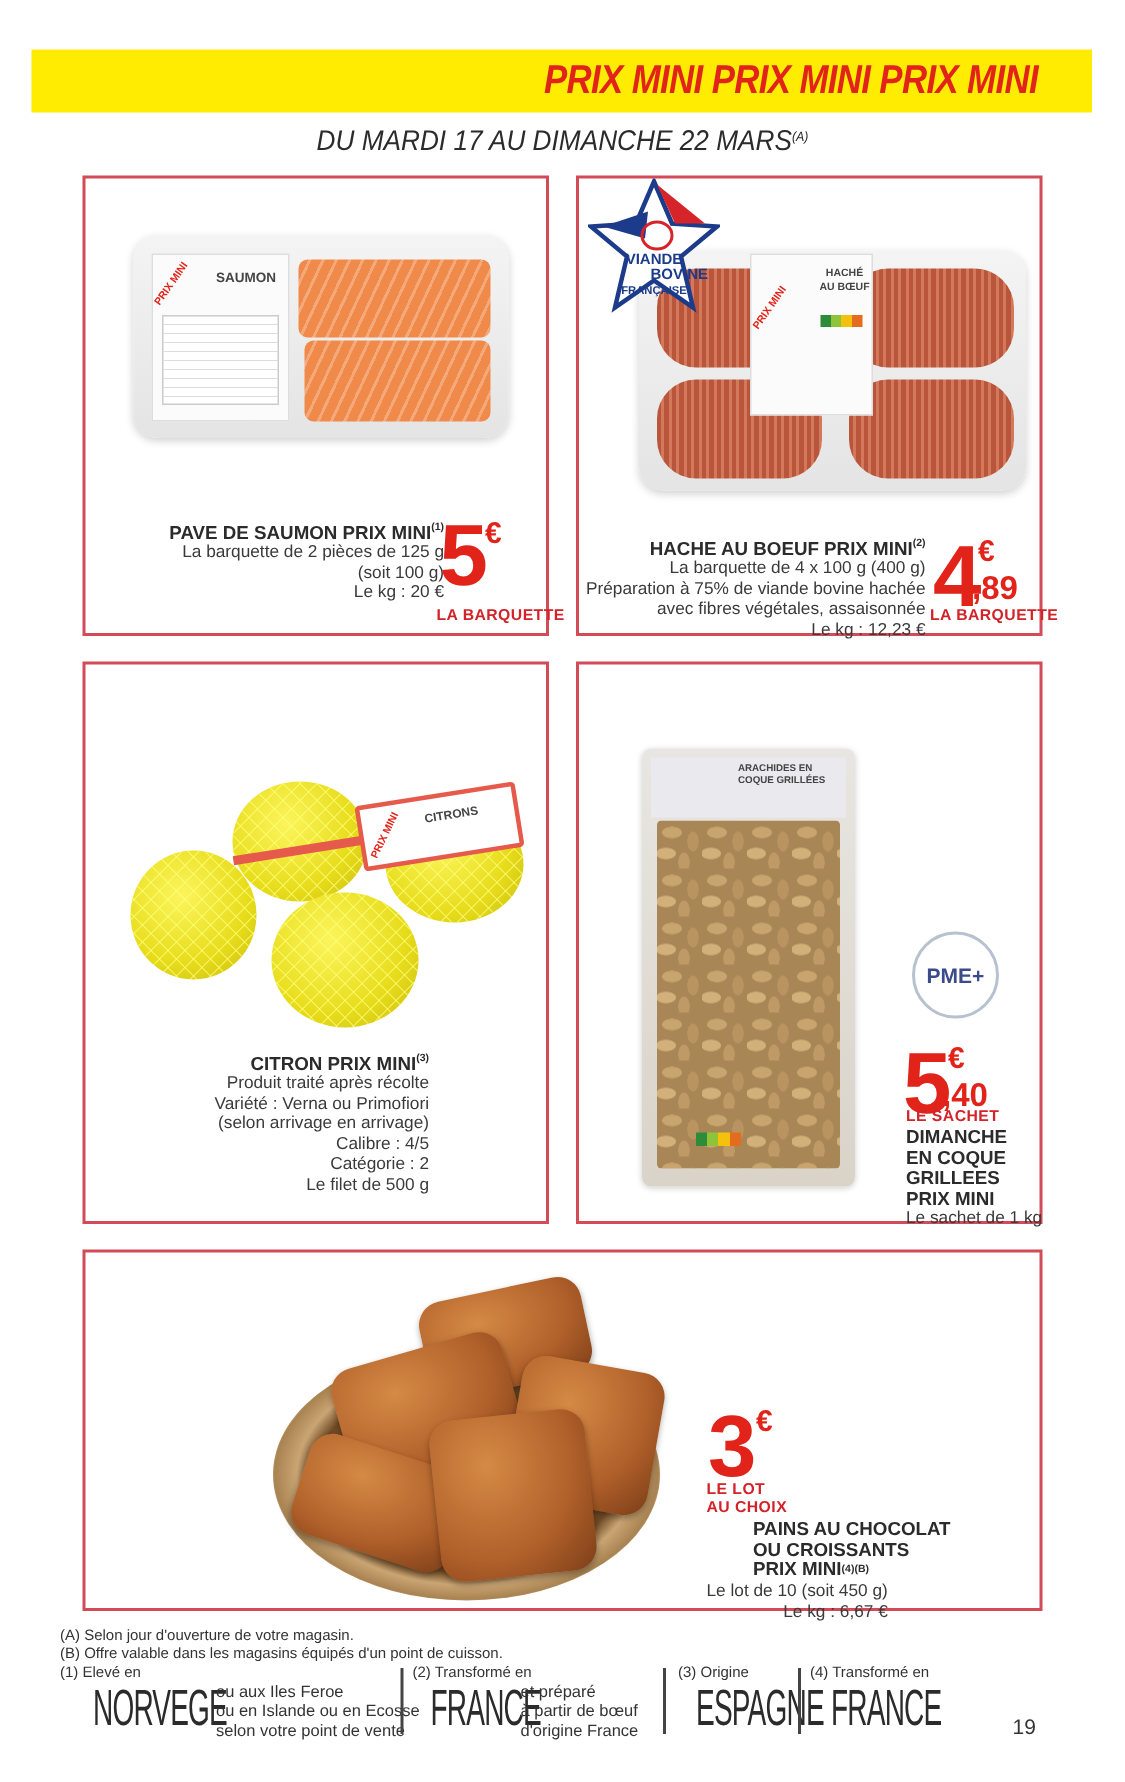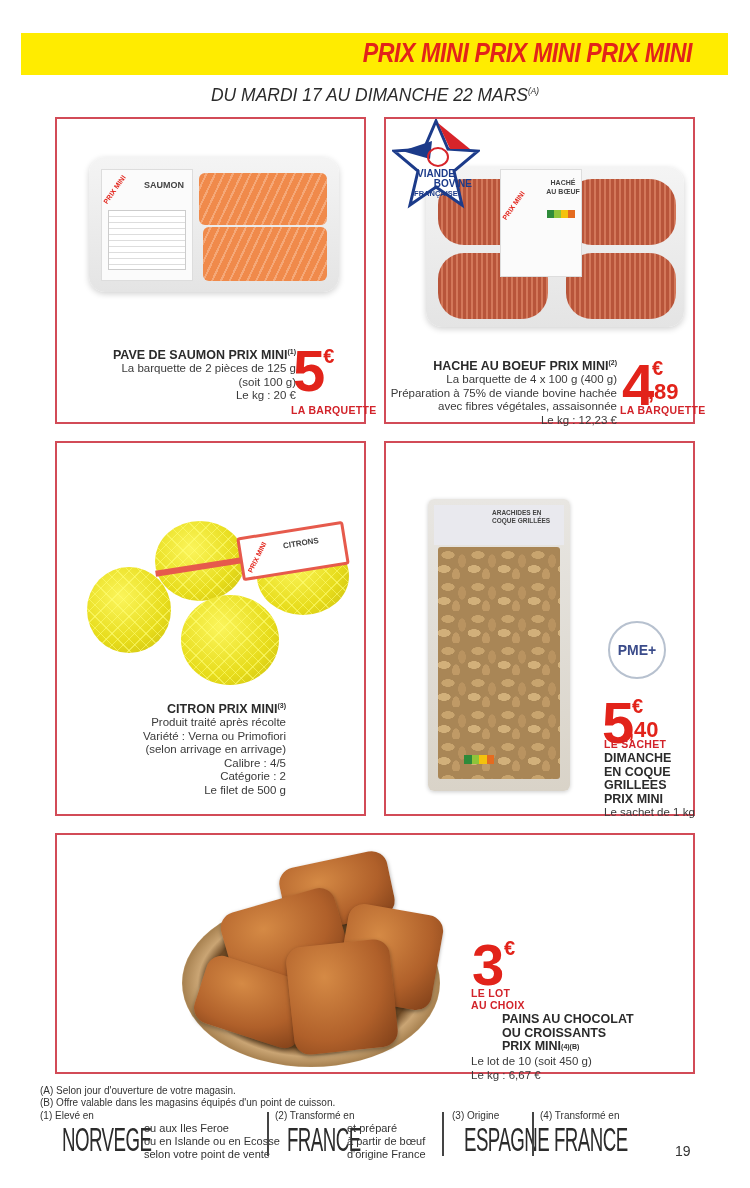--- a/index.html
+++ b/index.html
@@ -204,21 +204,21 @@
     <div class="unit-label">LE LOT</div>
     <div class="unit-label">AU CHOIX</div>
   </div>
   <div style="position:absolute;left:414px;top:178px;font-weight:700;font-size:12.5px;color:#2b2b2b;line-height:13.5px;margin-left:31px;">
     <div>PAINS AU CHOCOLAT</div>
     <div>OU CROISSANTS</div>
     <div><span>PRIX MINI</span><sup style="font-size:7px;vertical-align:top;">(4)(B)</sup></div>
   </div>
   <div style="position:absolute;left:414px;top:220px;">
     <div class="desc" style="text-align:left;">Le lot de 10 (soit 450 g)</div>
-    <div class="desc" style="text-align:left;">Le kg : 6,67 €</div>
+    <div class="desc" style="text-align:right;">Le kg : 6,67 €</div>
   </div>
 </div>
 
 <div class="footnotes">
   <div>(A) Selon jour d'ouverture de votre magasin.</div>
   <div>(B) Offre valable dans les magasins équipés d'un point de cuisson.</div>
 </div>
 
 <div class="origin" style="left:40px;">
   <div class="origin-cap" style="position:absolute;left:0;top:0;">(1) Elevé en</div>

